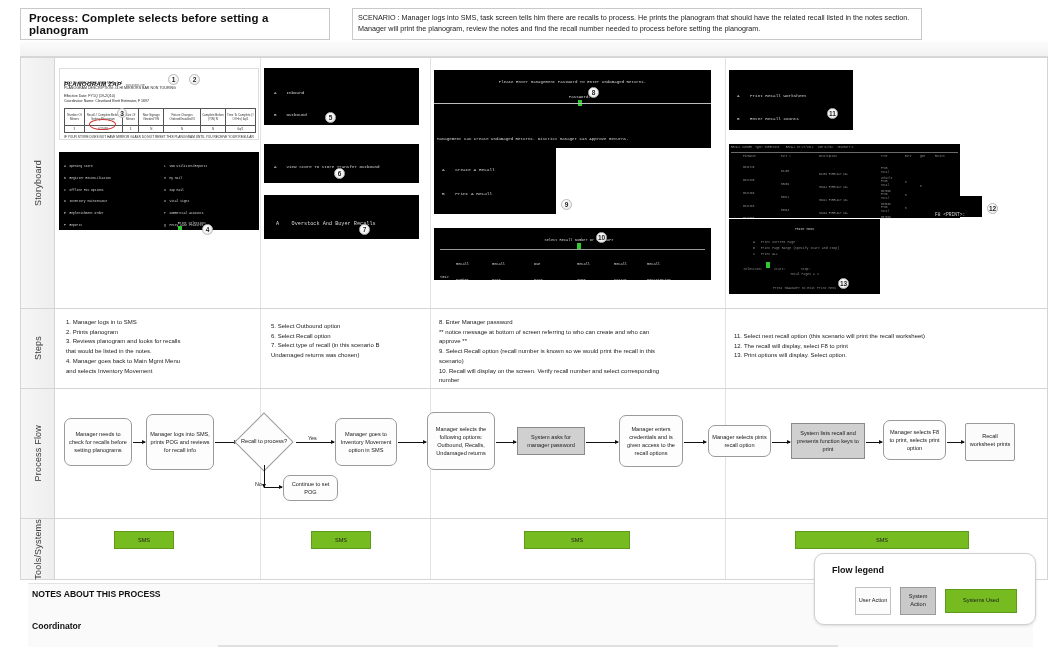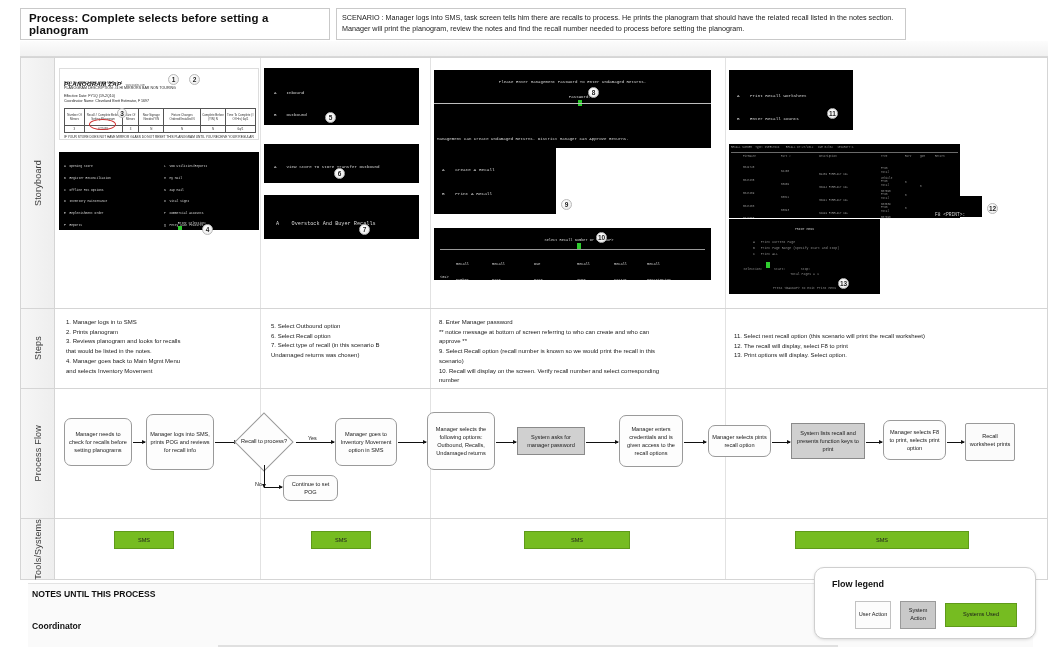--- a/index.html
+++ b/index.html
@@ -31,21 +31,21 @@
   }
   .hdr-title-box .t {
     font-size: 11.5px; font-weight: bold; color: #111;
     letter-spacing: .1px;
   }
   .hdr-scn-box {
     width: 570px;
     border: 1px solid #c9c9c9;
     background: #fff;
     padding: 3px 5px 2px 5px;
-    margin-left: 6px;
+    margin-left: 22px;
   }
   .hdr-scn-box .s {
     font-size: 7.2px; line-height: 1.55; color: #1a1a1a;
   }
   .hdr-strip {
     position: absolute; left: 20px; top: 41px;
     width: 1028px; height: 16px;
     background: linear-gradient(#fcfcfc,#f1f1f1);
     border-bottom: 1px solid #d8d8d8;
   }
@@ -196,21 +196,21 @@
     position: absolute; left: 28px; top: 583px;
     width: 1005px; height: 64px;
     background: #fafafa;
     border-top: 1px solid #e3e3e3;
   }
   .notes-h { position: absolute; left: 4px; top: 5px; font-size: 8.6px; font-weight: bold; color: #111; }
   .notes-r { position: absolute; left: 4px; top: 37px; font-size: 8.6px; font-weight: bold; color: #111; }
 
   
   .legend {
-    position: absolute; left: 814px; top: 567px;
+    position: absolute; left: 814px; top: 553px;
     width: 222px; height: 72px;
     background: #fff;
     border: 1px solid #cfcfcf;
     border-radius: 10px;
     box-shadow: 0 1px 3px rgba(0,0,0,.12);
     z-index: 20;
   }
   .legend-title { position: absolute; left: 17px; top: 11px; font-size: 9px; font-weight: bold; color: #111; }
   .lg-item {
     position: absolute; top: 33px;
@@ -595,21 +595,21 @@
       <div class="vdiv" style="left:670px;"></div>
     </div>
   </div>
 
   <div class="sysbox" style="left:114px; top:531px; width:60px; height:18px;">SMS</div>
   <div class="sysbox" style="left:311px; top:531px; width:60px; height:18px;">SMS</div>
   <div class="sysbox" style="left:524px; top:531px; width:106px; height:18px;">SMS</div>
   <div class="sysbox" style="left:795px; top:531px; width:174px; height:18px;">SMS</div>
 
   <div class="notes-panel">
-    <div class="notes-h">NOTES UNTIL THIS PROCESS</div>
+    <div class="notes-h">NOTES ABOUT THIS PROCESS</div>
     <div class="notes-r">Coordinator</div>
   </div>
   <div class="bottom-line"></div>
 
   <div class="legend">
     <div class="legend-title">Flow legend</div>
     <div class="lg-item lg-user">User Action</div>
     <div class="lg-item lg-sys">System Action</div>
     <div class="lg-item lg-used">Systems Used</div>
   </div>

